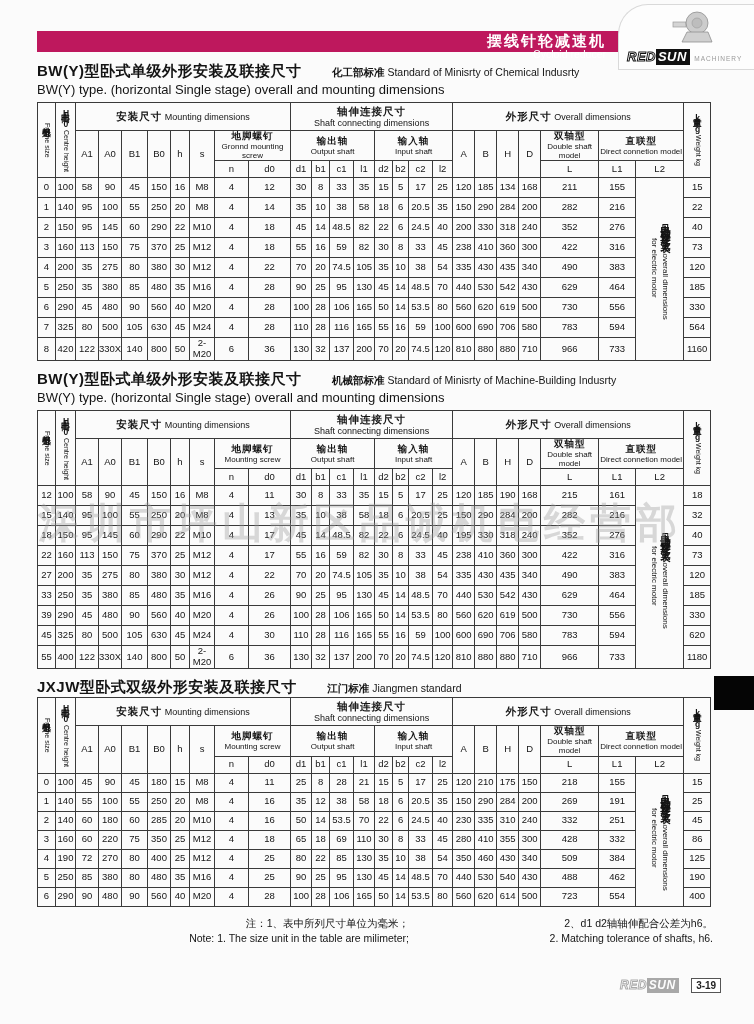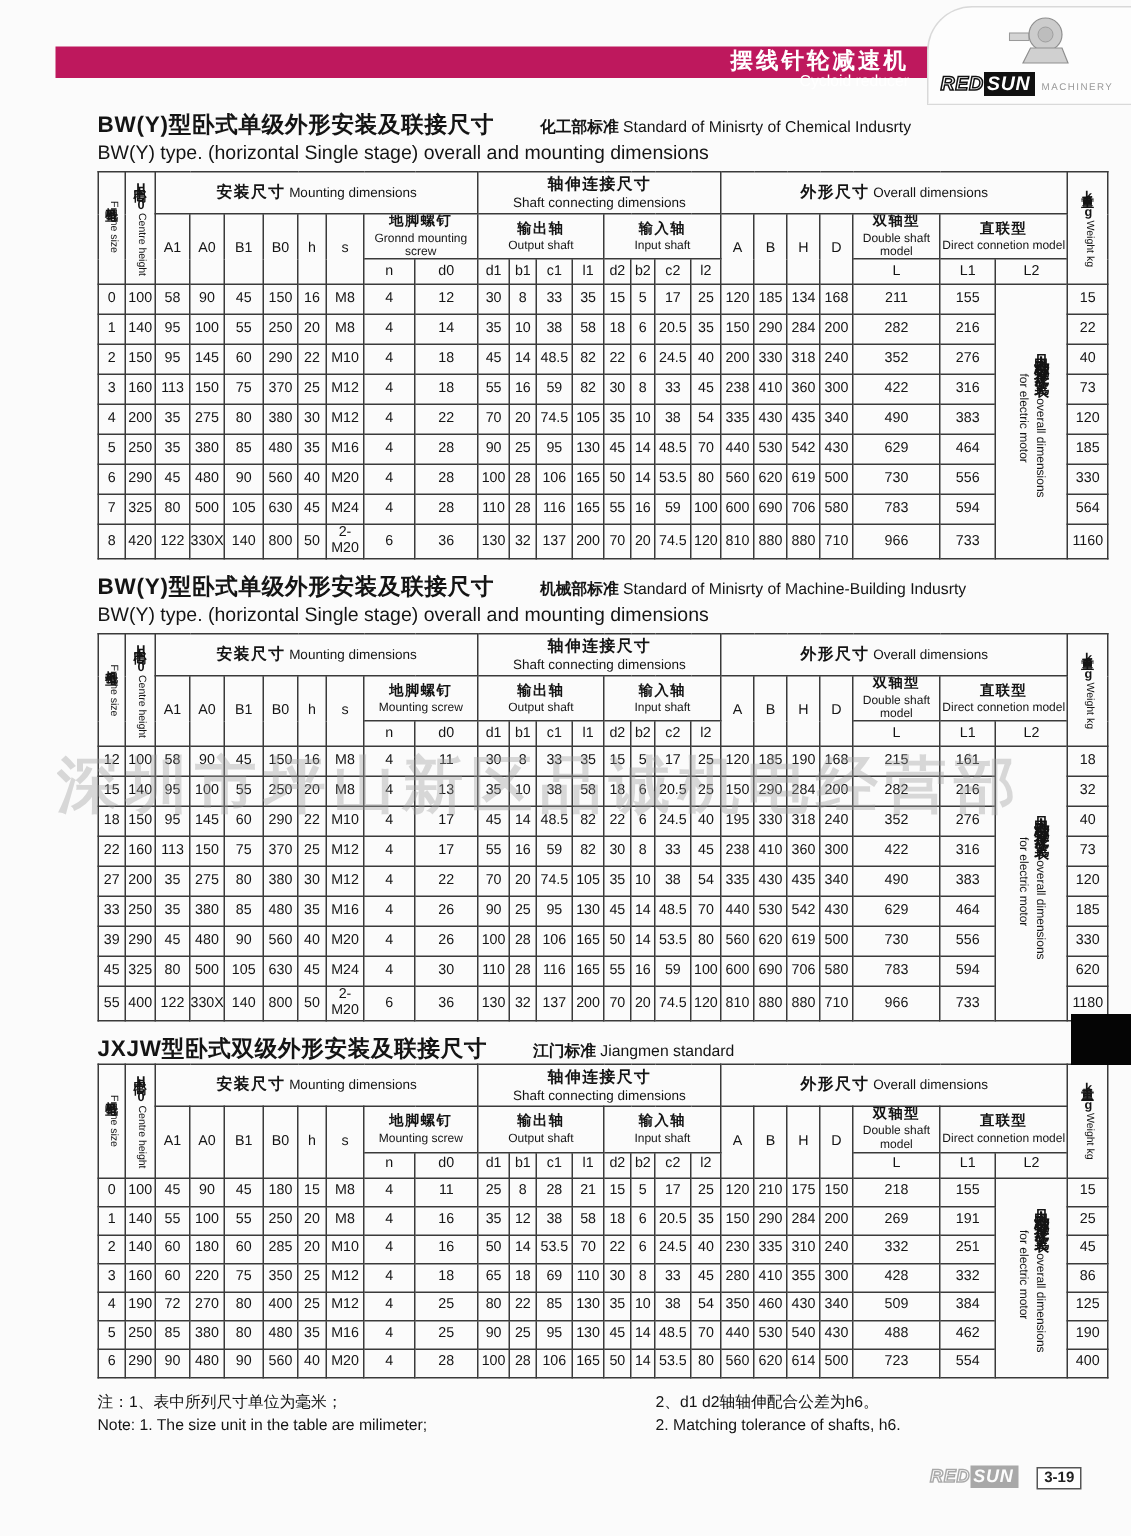--- a/index.html
+++ b/index.html
@@ -19,21 +19,21 @@
     position:absolute;right:0;top:4px;width:136px;height:66px;background:#fdfdfd;
     border-radius:30px 0 0 0;border:1px solid #d9d9d9;border-right:none;box-sizing:border-box;
   }
   .machine-art{position:absolute;left:52px;top:4px;}
   .brand-row{position:absolute;left:8px;bottom:4px;white-space:nowrap;font-style:italic;}
   .brand-red{font-weight:900;font-size:13px;color:#fff;-webkit-text-stroke:1px #111;letter-spacing:.5px;}
   .brand-sun{font-weight:900;font-size:13px;color:#fff;background:#111;padding:0 3px 1px 2px;letter-spacing:.5px;}
   .brand-mach{font-size:6.5px;color:#9a9a9a;letter-spacing:1px;font-style:normal;}
 
   
-  .content{position:absolute;left:37px;top:72px;width:676px;margin-left:28px;}
+  .content{position:absolute;left:37px;top:60px;width:676px;}
   .sec-title-row{white-space:nowrap;margin-top:2px;}
   .sec-title-zh{font-size:15px;font-weight:bold;letter-spacing:.5px;}
   .sec-std{margin-left:26px;font-size:10.5px;}
   .sec-std-zh{font-weight:bold;}
   .sec-title-en{font-size:13px;margin:1px 0 5px 0;}
 
   
   table{border-collapse:collapse;table-layout:fixed;width:673px;margin-bottom:9px;}
   th,td{
     border:1px solid #3a3a3a;text-align:center;vertical-align:middle;
@@ -56,21 +56,21 @@
   td.motor-cell .vzh{font-size:10px;font-weight:bold;letter-spacing:2px;}
   td.motor-cell .ven{font-size:8px;}
 
   
   .watermark{
     position:absolute;left:38px;top:496px;width:680px;font-size:41px;color:#9f9f9f;
     opacity:.38;letter-spacing:5px;white-space:nowrap;overflow:hidden;pointer-events:none;font-weight:bold;
   }
 
   
-  .notes{margin-top:4px;font-size:10.5px;line-height:15px;}
+  .notes{margin-top:4px;font-size:10.5px;line-height:15px;text-align:right;}
   .notes-grid{display:grid;grid-template-columns:372px auto;}
 
   
   .edge-tab{position:absolute;right:0;top:676px;width:40px;height:34px;background:#050505;}
 
   
   .footer{position:absolute;left:620px;top:975px;white-space:nowrap;}
   .footer-logo{font-style:italic;opacity:.35;}
   .footer-logo .brand-red{font-size:12px;}
   .footer-logo .brand-sun{font-size:12px;}

